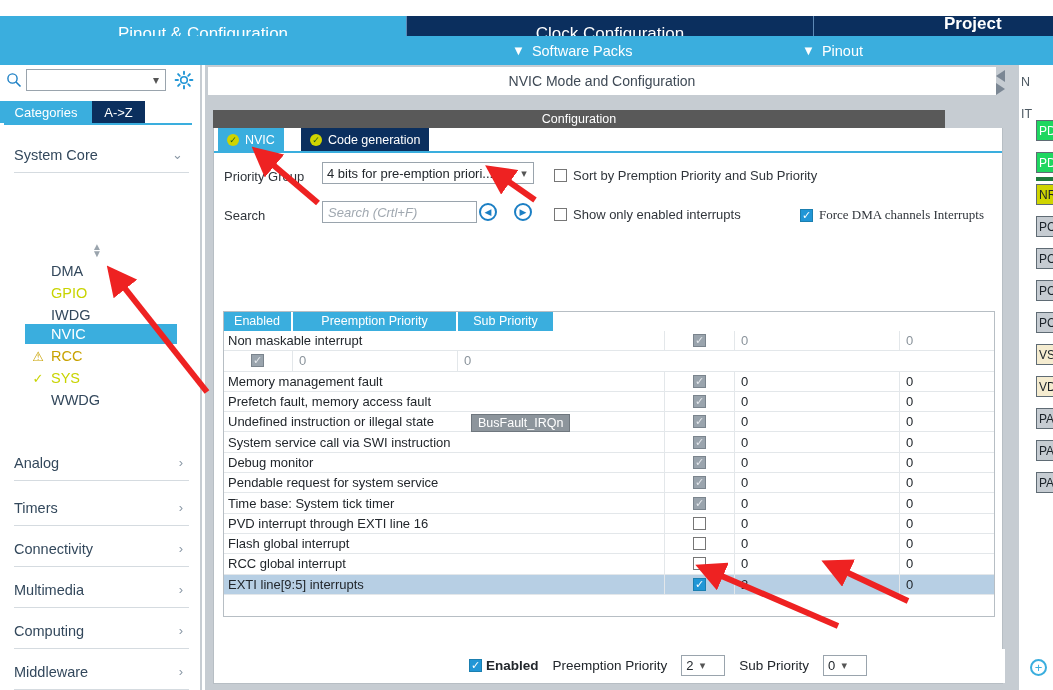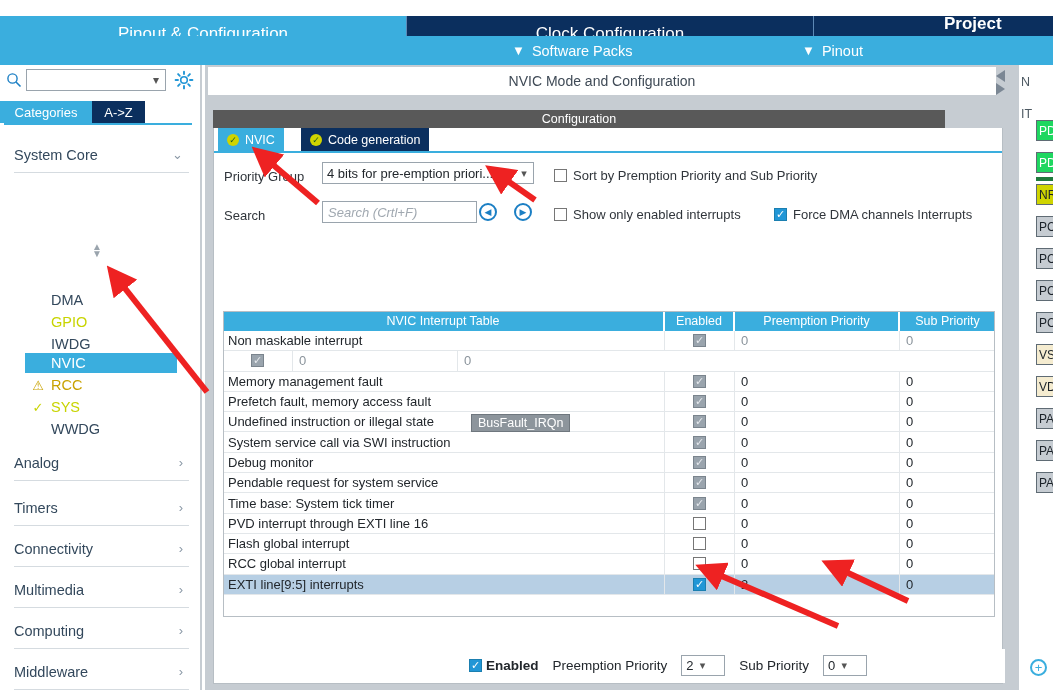--- a/index.html
+++ b/index.html
@@ -81,21 +81,20 @@
 
   .spinner {
     position: absolute; left: 90px; top: 178px; width: 14px; height: 14px;
     color: #9aa4ad; font-size: 10px; line-height: 7px; text-align: center;
   }
 
   .peri {
     position: absolute; left: 25px; width: 152px; height: 20px;
     display: flex; align-items: center; font-size: 14.5px; color: #33485c;
     padding-left: 26px;
-    margin-top: 29px;
   }
   .peri.sel { background: #3aaede; color: #ffffff; left: 25px; width: 152px; }
   .peri.gpio { color: #c8d400; }
   .peri.sys  { color: #c8d400; }
   .peri.rcc  { color: #c8a200; }
   .peri .st { position: absolute; left: 4px; width: 18px; text-align: center; font-size: 13px; }
 
   
   .main {
     position: absolute; left: 205px; top: 65px; width: 800px; height: 625px;
@@ -435,28 +434,27 @@
 
       <div class="lbl" style="left:10px; top:80px;">Search</div>
       <div class="txtbox" style="left:108px; top:73px; width:155px;">Search (Crtl+F)</div>
       <div class="navbtn" style="left:265px; top:75px;">◀</div>
       <div class="navbtn" style="left:300px; top:75px;">▶</div>
 
       <div class="cbrow" style="left:340px; top:79px;">
         <span class="cbx"></span>
         <span>Show only enabled interrupts</span>
       </div>
-      <div class="cbrow" style="left:560px; top:79px;">
+      <div class="cbrow" style="left:586px; top:79px;font-family:Liberation Serif, serif;">
         <span class="cbx checked-blue"></span>
         <span>Force DMA channels Interrupts</span>
       </div>
 
       <div class="tbl">
         <div class="thead">
-          <div class="th c0">NVIC Interrupt Table</div>
           <div class="th c1">Enabled</div>
           <div class="th c2">Preemption Priority</div>
           <div class="th c3">Sub Priority</div>
         </div>
         <div id="tbody">
             <div class="tr">
               <div class="td c0">
                 <span>Non maskable interrupt</span>
               </div>
               <div class="td c1">

